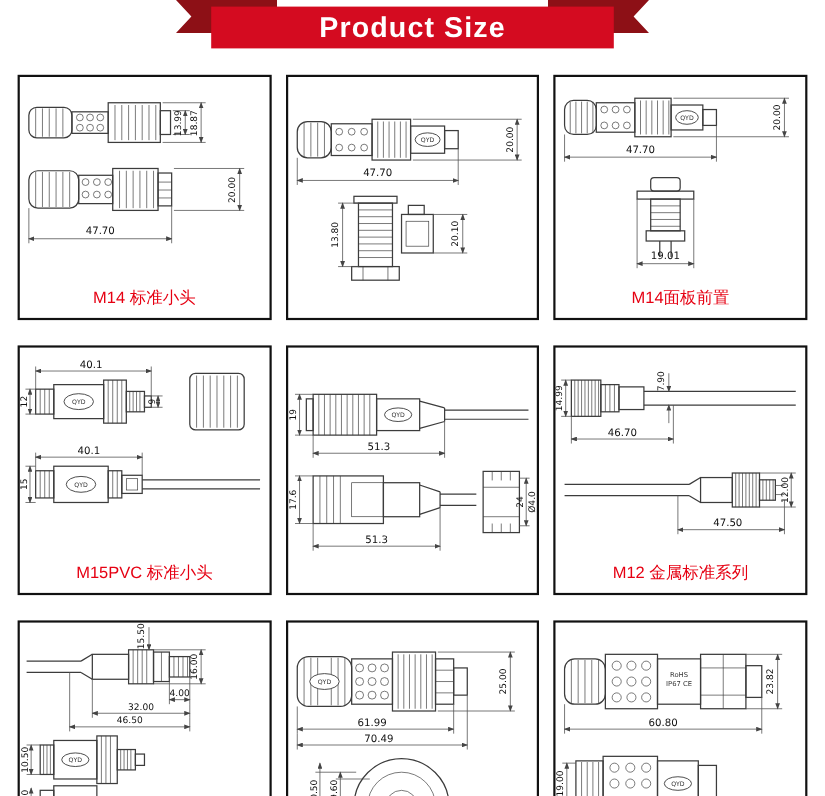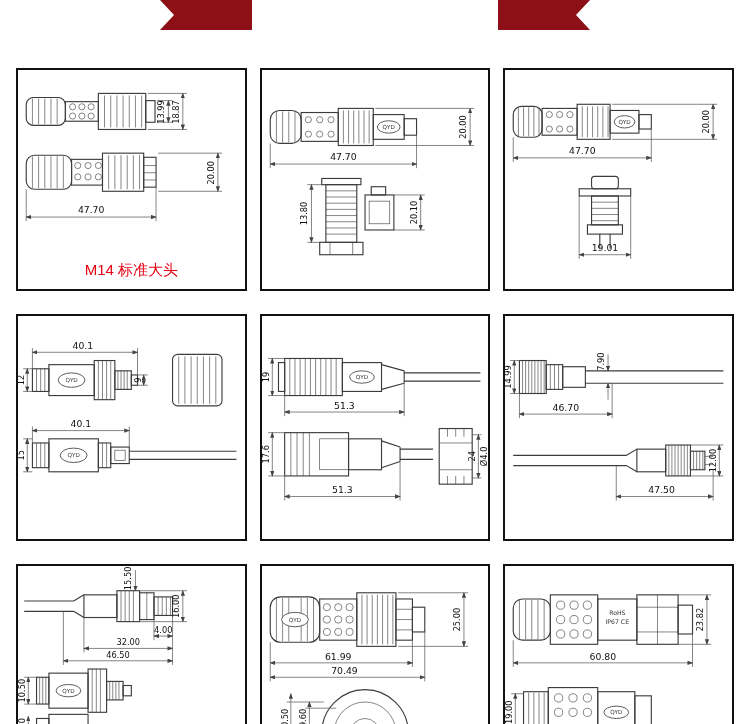--- a/index.html
+++ b/index.html
@@ -38,20 +38,21 @@
     <marker id="ar" markerWidth="8" markerHeight="6" refX="7" refY="3" orient="auto-start-reverse">
       <path d="M0,0 L8,3 L0,6 z" fill="#444"></path>
     </marker>
   </defs>
 </svg>
 
 <header class="banner-wrap">
   <div class="ribbon">
     <div class="wing wl"></div>
     <div class="wing wr"></div>
+    <div class="band">Product Size</div>
   </div>
 </header>
 
 <main class="grid">
 
   <section class="panel">
     <div class="drawing">
       <svg class="svgd" viewBox="0 0 220 178">
         <g>
           <rect class="o" x="8" y="24" width="38" height="27" rx="7"></rect>
@@ -87,21 +88,21 @@
           <rect class="o" x="122" y="82" width="12" height="29"></rect>
           <path class="t" d="M122,90H134M122,97H134M122,104H134"></path>
         </g>
         <path class="dim" d="M8,113V144M134,111V144M136,78H198M136,115H198"></path>
         <line class="dim" x1="8" y1="140" x2="134" y2="140" marker-start="url(#ar)" marker-end="url(#ar)"></line>
         <text x="71" y="136" text-anchor="middle">47.70</text>
         <line class="dim" x1="194" y1="78" x2="194" y2="115" marker-start="url(#ar)" marker-end="url(#ar)"></line>
         <text class="s" x="190" y="97" text-anchor="middle" transform="rotate(-90 190 97)">20.00</text>
       </svg>
     </div>
-    <div class="caption">M14 标准大头</div>
+    <div class="caption">M14 标准小头</div>
   </section>
 
   <section class="panel">
     <div class="drawing">
       <svg class="svgd" viewBox="0 0 220 178">
         <g>
           <rect class="o" x="8" y="22" width="30" height="32" rx="9"></rect>
           <path class="t" d="M14,23V53M20,23V53M26,23V53M32,23V53"></path>
           <rect class="o" x="38" y="24" width="36" height="28"></rect>
           <circle class="t" cx="45" cy="31" r="3"></circle>
@@ -172,20 +173,21 @@
           <rect class="o" x="84" y="105" width="26" height="28"></rect>
           <path class="t" d="M84,111H110M84,117H110M84,123H110M84,129H110"></path>
           <rect class="o" x="80" y="133" width="34" height="9"></rect>
           <path class="o" d="M92,142V156M102,142V156"></path>
         </g>
         <path class="dim" d="M72,105V166M122,105V166"></path>
         <line class="dim" x1="72" y1="162" x2="122" y2="162" marker-start="url(#ar)" marker-end="url(#ar)"></line>
         <text x="97" y="158" text-anchor="middle">19.01</text>
       </svg>
     </div>
+    <div class="caption">M14面板前置</div>
   </section>
 
   <section class="panel">
     <div class="drawing">
       <svg class="svgd" viewBox="0 0 220 178">
         <g>
           <rect class="o" x="14" y="32" width="16" height="22"></rect>
           <path class="t" d="M18,32V54M22,32V54M26,32V54"></path>
           <rect class="o" x="30" y="28" width="44" height="30"></rect>
           <ellipse class="lg" cx="52" cy="43" rx="13" ry="7"></ellipse>
@@ -217,20 +219,21 @@
           <rect class="t" x="94" y="111" width="10" height="10"></rect>
           <path class="o" d="M108,112H212M108,120H212"></path>
         </g>
         <path class="dim" d="M14,104V88M108,108V88M14,100H5M14,132H5"></path>
         <line class="dim" x1="14" y1="92" x2="108" y2="92" marker-start="url(#ar)" marker-end="url(#ar)"></line>
         <text x="61" y="89" text-anchor="middle">40.1</text>
         <line class="dim" x1="9" y1="100" x2="9" y2="132" marker-start="url(#ar)" marker-end="url(#ar)"></line>
         <text class="s" x="6" y="116" text-anchor="middle" transform="rotate(-90 6 116)">15</text>
       </svg>
     </div>
+    <div class="caption">M15PVC 标准小头</div>
   </section>
 
   <section class="panel">
     <div class="drawing">
       <svg class="svgd" viewBox="0 0 220 178">
         <g>
           <rect class="o" x="16" y="26" width="6" height="28"></rect>
           <rect class="o" x="22" y="22" width="56" height="36"></rect>
           <path class="t" d="M27,22V58M32,22V58M37,22V58M42,22V58M47,22V58M52,22V58M57,22V58M62,22V58M67,22V58M72,22V58"></path>
           <rect class="o" x="78" y="26" width="38" height="28"></rect>
@@ -292,20 +295,21 @@
           <rect class="o" x="180" y="112" width="14" height="18"></rect>
           <path class="t" d="M183,112V130M186,112V130M189,112V130M192,112V130M194,117H202M194,125H202"></path>
         </g>
         <path class="dim" d="M108,126V160M202,130V160M180,106H212M180,136H212"></path>
         <line class="dim" x1="108" y1="156" x2="202" y2="156" marker-start="url(#ar)" marker-end="url(#ar)"></line>
         <text x="152" y="153" text-anchor="middle">47.50</text>
         <line class="dim" x1="208" y1="106" x2="208" y2="136" marker-start="url(#ar)" marker-end="url(#ar)"></line>
         <text class="s" x="205" y="121" text-anchor="middle" transform="rotate(-90 205 121)">12.00</text>
       </svg>
     </div>
+    <div class="caption">M12 金属标准系列</div>
   </section>
 
   <section class="panel">
     <div class="drawing">
       <svg class="svgd" viewBox="0 0 220 218" preserveAspectRatio="xMidYMin meet">
         <g>
           <path class="o" d="M6,34H54M6,44H54M54,34L64,28M54,44L64,50"></path>
           <rect class="o" x="64" y="28" width="32" height="22"></rect>
           <rect class="o" x="96" y="24" width="22" height="30"></rect>
           <path class="t" d="M100,24V54M104,24V54M108,24V54M112,24V54"></path>

